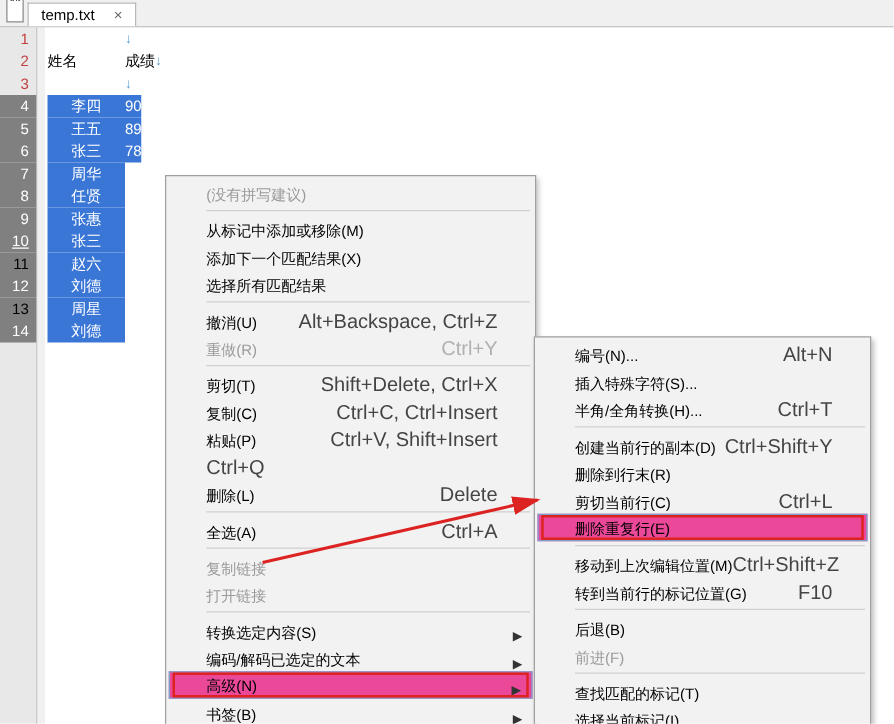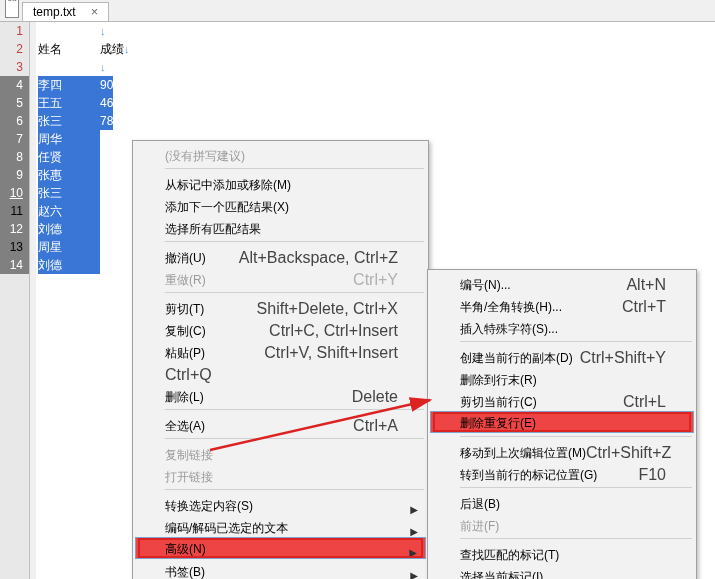--- a/index.html
+++ b/index.html
@@ -13,28 +13,28 @@
 .editor-area { display: flex; height: calc(100% - 22px); }
 .gutter { width: 30px; background: #e8e8e8; border-right: 1px solid #c0c0c0; }
 .gutter-line { height: 18px; text-align: right; padding-right: 6px; color: #808080; font-size: 12px; line-height: 18px; }
 .margin { width: 6px; background: #f0f0f0; }
 .margin-line { height: 18px; }
 .text-area { flex: 1; background: #fff; position: relative; }
 .text-line { height: 18px; line-height: 18px; padding-left: 2px; display: flex; }
 .arrow { color: #5a9fd4; font-size: 11px; }
 .name-col { width: 62px; white-space: pre; }
 .score-col { white-space: pre; }
-.selected .name-col, .selected .score-col, .selected-text { background: #3a76d6; color: #fff; }
+.selected .name-col, .selected .score-col, .selected-text { background: #3a76d6; color: #fff; text-align: center; }
 .header-line .name-col, .header-line .score-col { color: #000; }
 
 .context-menu { position: absolute; background: #f2f2f2; border: 1px solid #a0a0a0; box-shadow: 2px 2px 4px rgba(0,0,0,0.25); z-index: 10; padding: 2px; }
 .context-menu.main { left: 132px; top: 140px; width: 297px; }
 .context-menu.sub { left: 427px; top: 269px; width: 270px; }
 .menu-item { display: flex; align-items: flex-end; height: 22px; padding: 0 28px 0 30px; position: relative; cursor: default; }
-.menu-item.highlighted { background: #ef4444; border: 1px solid #7da2ce; padding: 0 27px 0 29px; height: 22px; }
+.menu-item.highlighted { background: #ec4899; border: 1px solid #7da2ce; padding: 0 27px 0 29px; height: 22px; }
 .menu-item.boxed::after { content:""; position:absolute; left:2px; right:2px; top:0; bottom:0; border:2px solid #d22; pointer-events:none; }
 .menu-item.disabled { color: #9a9a9a; }
 .menu-label { flex: 1; white-space: nowrap; }
 .menu-shortcut { color: #444; font-size: 16px; white-space: nowrap; }
 .menu-item.disabled .menu-shortcut { color: #b0b0b0; }
 .menu-arrow { position: absolute; right: 8px; color: #333; font-size: 10px; }
 .menu-sep { height: 1px; background: #d0d0d0; margin: 3px 2px 3px 30px; }
 
 .annotation-arrow { position: absolute; left: 200px; top: 300px; z-index: 20; pointer-events: none; }
 </style>
@@ -97,21 +97,21 @@
         <span class="name-col"></span>
         <span class="score-col"></span>
         <span class="arrow">↓</span>
       </div>
       <div class="text-line selected">
         <span class="name-col">李四</span>
         <span class="score-col">90</span>
       </div>
       <div class="text-line selected">
         <span class="name-col">王五</span>
-        <span class="score-col">46</span>
+        <span class="score-col">89</span>
       </div>
       <div class="text-line selected">
         <span class="name-col">张三</span>
         <span class="score-col">78</span>
       </div>
       <div class="text-line selected">
         <span class="name-col">周华</span>
         <span class="score-col"></span>
       </div>
       <div class="text-line selected">
@@ -217,25 +217,25 @@
       <span class="menu-label">书签(B)</span>
       <span class="menu-arrow">▶</span>
     </div>
   </div>
 <div class="context-menu sub" id="subMenu">
     <div class="menu-item">
       <span class="menu-label">编号(N)...</span>
       <span class="menu-shortcut">Alt+N</span>
     </div>
     <div class="menu-item">
+      <span class="menu-label">插入特殊字符(S)...</span>
+    </div>
+    <div class="menu-item">
       <span class="menu-label">半角/全角转换(H)...</span>
       <span class="menu-shortcut">Ctrl+T</span>
-    </div>
-    <div class="menu-item">
-      <span class="menu-label">插入特殊字符(S)...</span>
     </div>
     <div class="menu-sep"></div>
     <div class="menu-item">
       <span class="menu-label">创建当前行的副本(D)</span>
       <span class="menu-shortcut">Ctrl+Shift+Y</span>
     </div>
     <div class="menu-item">
       <span class="menu-label">删除到行末(R)</span>
     </div>
     <div class="menu-item">

